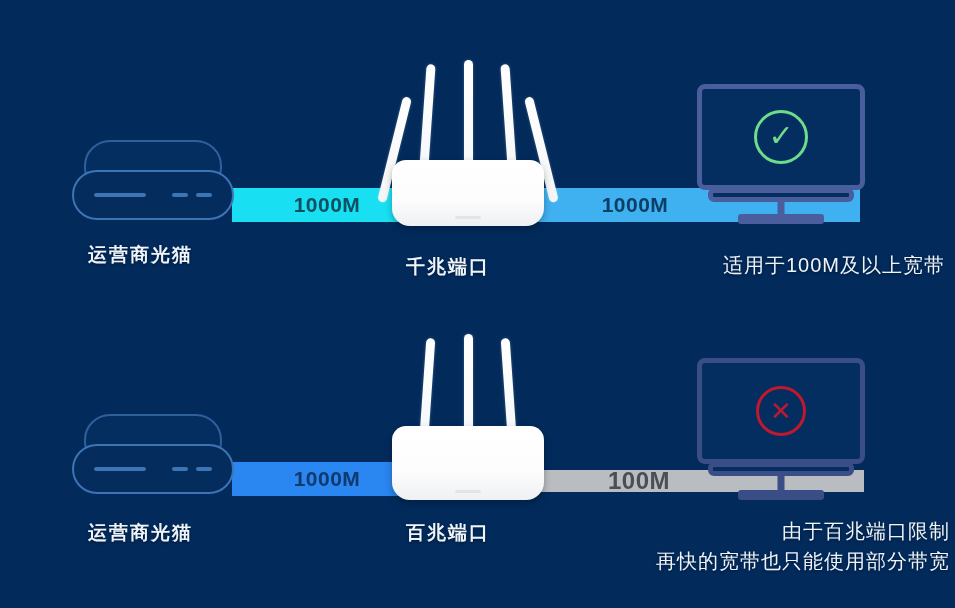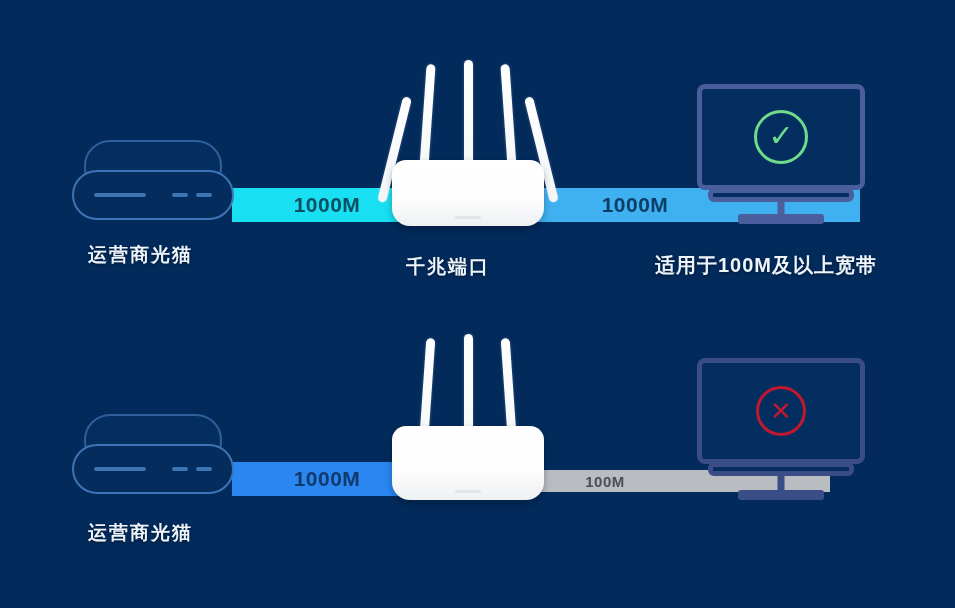--- a/index.html
+++ b/index.html
@@ -138,23 +138,23 @@
     font-size: 19px;
     font-weight: 700;
     letter-spacing: 2px;
     white-space: nowrap;
     text-shadow: 0 1px 3px rgba(0,0,0,0.45);
   }
   .note {
     position: absolute;
     color: #eef4fb;
     font-size: 20px;
-    font-weight: 700;
+    font-weight: 400;
     letter-spacing: 1px;
-    text-align: left;
+    text-align: right;
     white-space: nowrap;
     text-shadow: 0 1px 3px rgba(0,0,0,0.45);
     line-height: 30px;
   }
 </style>
 </head>
 <body>
 
 <div id="stage">
 
@@ -203,21 +203,21 @@
       <div>适用于100M及以上宽带</div>
     </div>
   </div>
 
   <div class="abs" style="left:0; top:304px; width:955px; height:304px;">
 
     <div class="cable cable-blue" style="left:232px; top:158px; width:190px; height:34px;">
       <span>1000M</span>
     </div>
 
-    <div class="cable cable-gray" style="left:500px; top:166px; width:330px; height:22px; font-size:15px;">
+    <div class="cable cable-gray" style="left:534px; top:166px; width:330px; height:22px; font-size:24px;">
       <span style="margin-right:120px;">100M</span>
     </div>
 
     <div class="modem" style="left:72px; top:110px; width:162px; height:80px;">
       <div class="m-top"></div>
       <div class="m-body"></div>
       <div class="m-dash d1"></div>
       <div class="m-dash d2"></div>
       <div class="m-dash d3"></div>
     </div>
@@ -234,16 +234,21 @@
         <div class="badge" style="width:50px; height:50px; border:3px solid #c0182e;">
           <span style="color:#c0182e; font-size:26px; line-height:1; font-weight:700;">✕</span>
         </div>
       </div>
       <div class="chin" style="left:11px; top:104px; width:146px; height:14px; border:5px solid #3b4d86;"></div>
       <div class="neck" style="top:116px; width:7px; height:22px; background:#3b4d86;"></div>
       <div class="foot" style="top:132px; width:86px; height:10px; background:#3b4d86;"></div>
     </div>
 
     <div class="caption" style="left:88px; top:216px;">运营商光猫</div>
-
+    <div class="caption" style="left:406px; top:216px;">百兆端口</div>
+
+    <div class="note" style="left:600px; top:212px; width:350px;">
+      <div>由于百兆端口限制</div>
+      <div>再快的宽带也只能使用部分带宽</div>
+    </div>
   </div>
 
 </div>
 
 </body></html>

